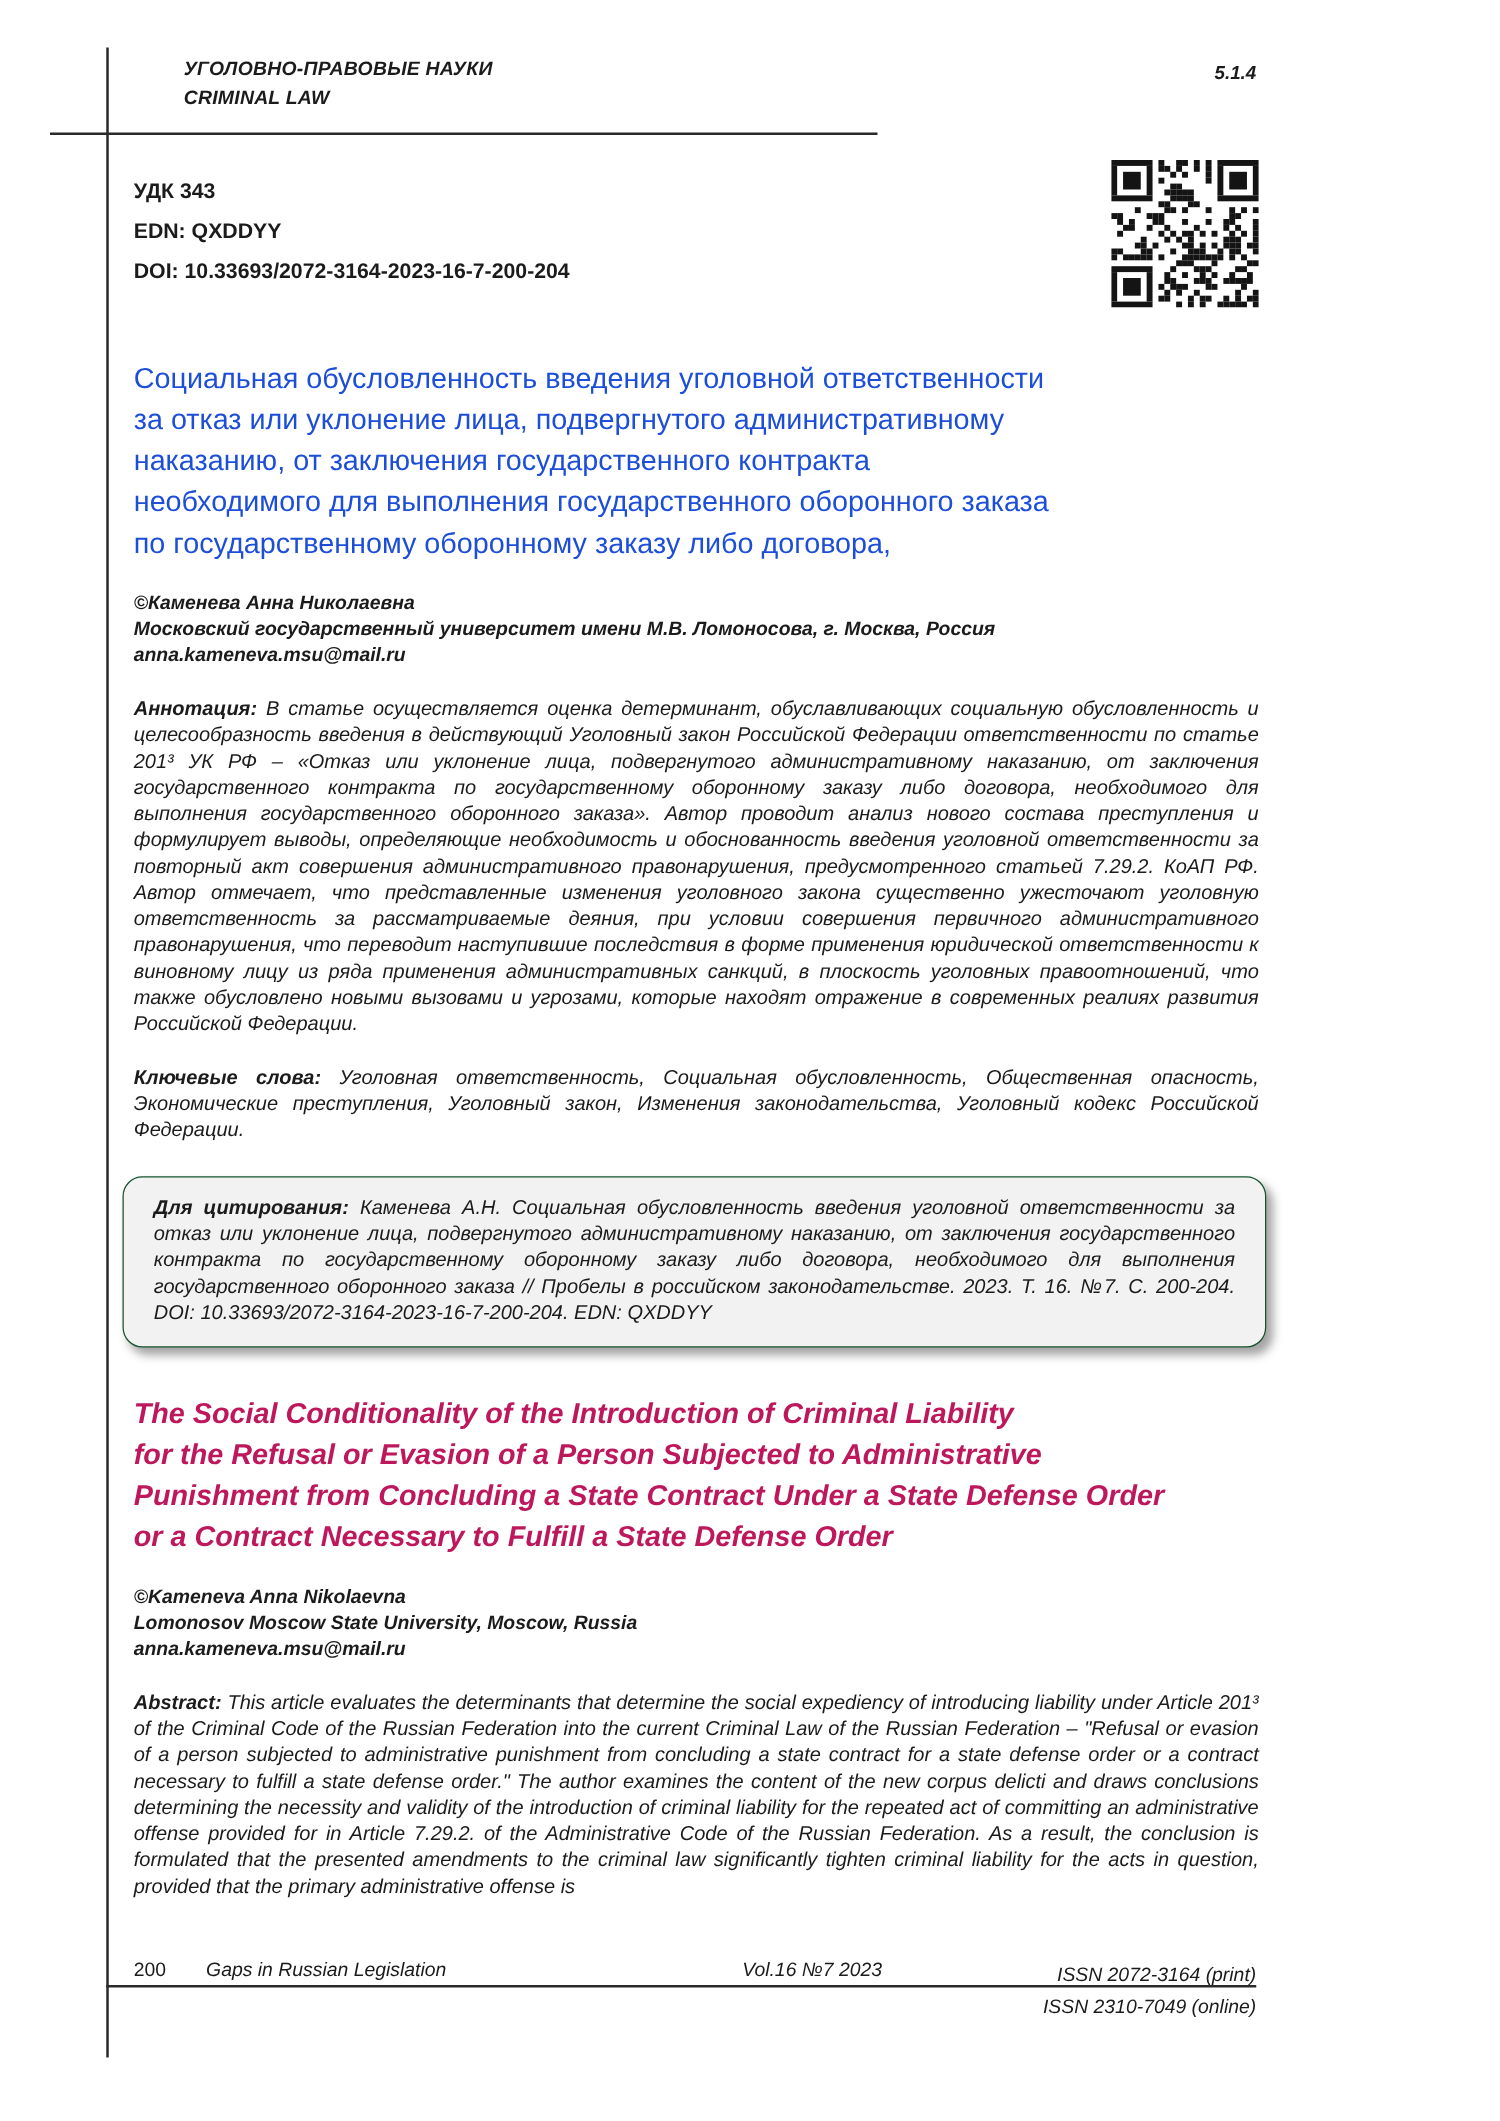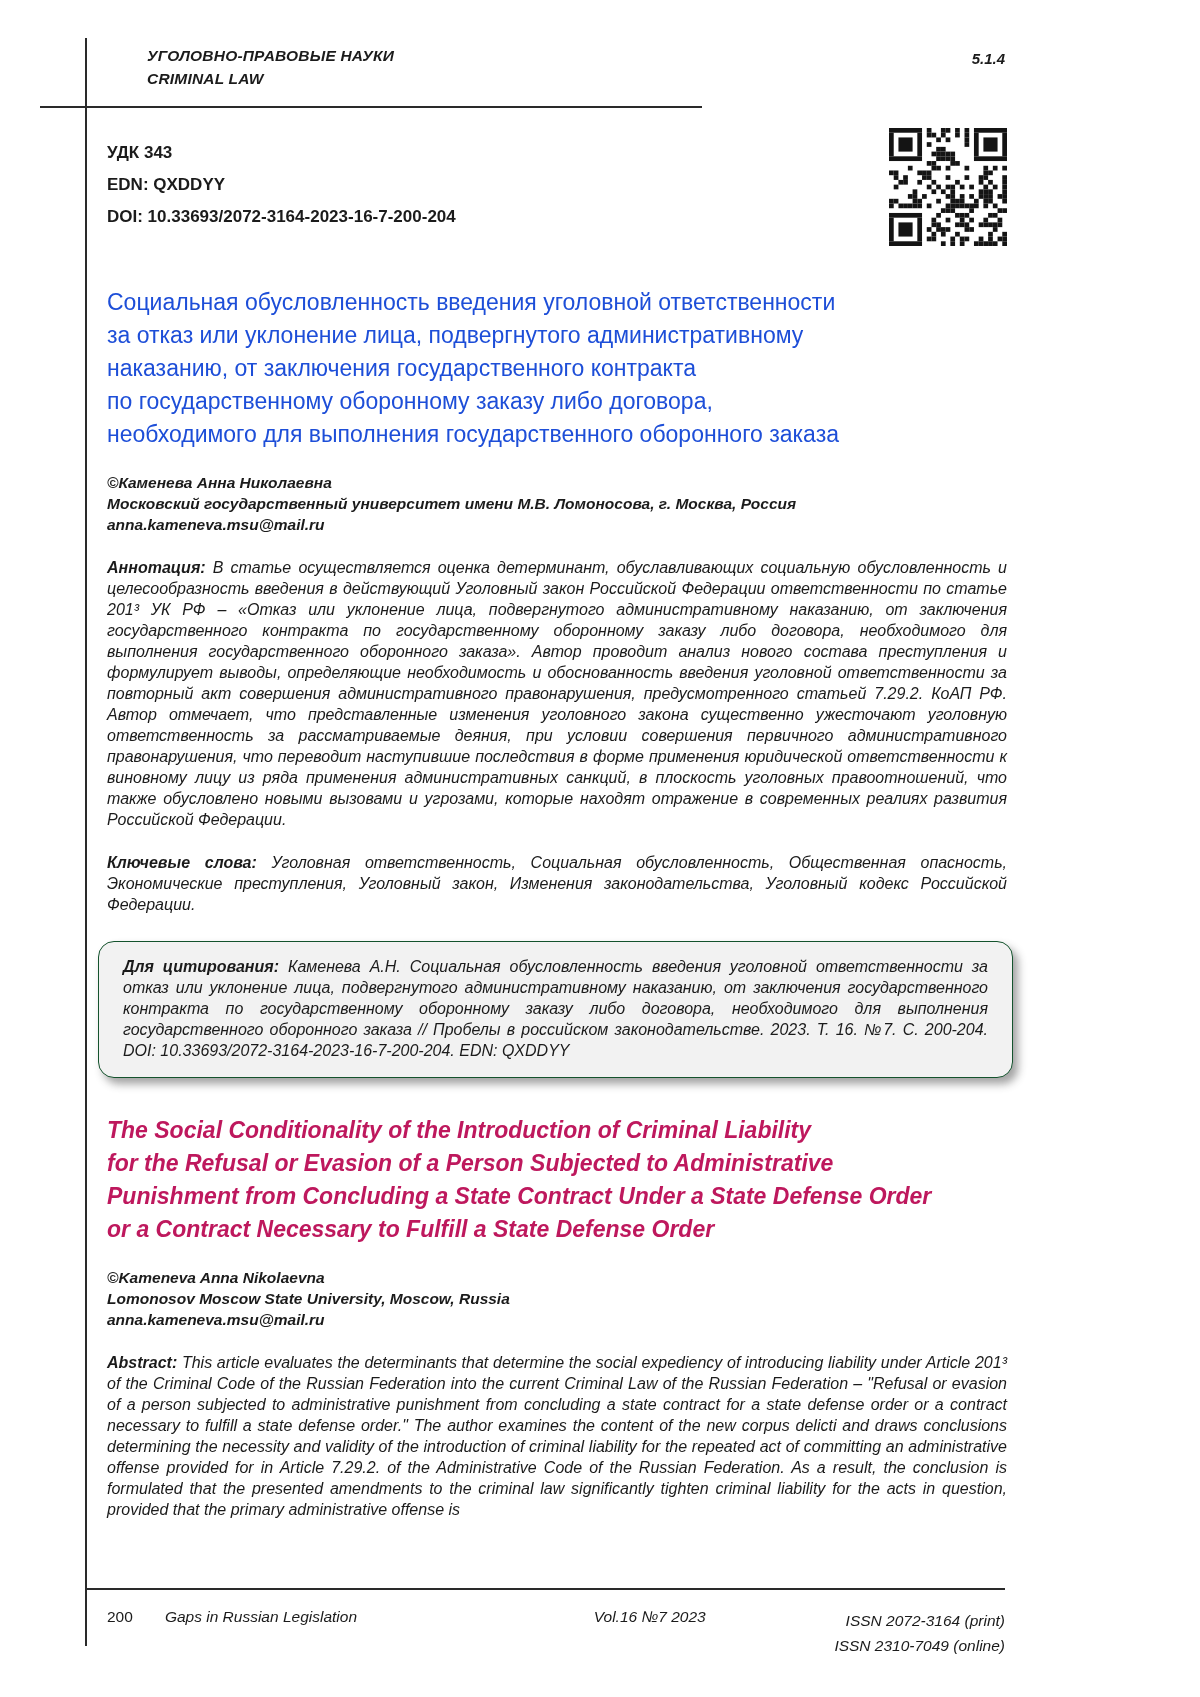--- a/index.html
+++ b/index.html
@@ -83,21 +83,21 @@
   .citation-box .lbl { font-weight: bold; }
 
   .footer-rule {
     position: absolute;
     left: 85px; top: 1588px;
     width: 920px; height: 2px;
     background: #2a2a2a;
   }
   .page-footer {
     position: absolute;
-    left: 107px; top: 1608px; width: 898px;
+    left: 107px; top: 1568px; width: 898px;
     display: flex; align-items: flex-start;
     font-size: 15.5px;
   }
   .page-footer .f-left { flex: 1; display: flex; gap: 32px; }
   .page-footer .f-left .pagenum { font-style: normal; }
   .page-footer .f-left .journal { font-style: italic; }
   .page-footer .f-center { flex: 1; text-align: right; font-style: italic; }
   .page-footer .f-right { flex: 1; text-align: right; font-style: italic; line-height: 25px; }
 </style>
 </head>
@@ -321,22 +321,22 @@
             <rect x="103.83999999999999" y="113.28" width="4.72" height="4.72" fill="#141414"></rect>
             <rect x="113.28" y="113.28" width="4.72" height="4.72" fill="#141414"></rect>
           </svg>
       </div>
     </div>
 
     <h1 class="title-ru">
       <div>Социальная обусловленность введения уголовной ответственности</div>
       <div>за отказ или уклонение лица, подвергнутого административному</div>
       <div>наказанию, от заключения государственного контракта</div>
+      <div>необходимого для выполнения государственного оборонного заказа</div>
       <div>по государственному оборонному заказу либо договора,</div>
-      <div>необходимого для выполнения государственного оборонного заказа</div>
     </h1>
 
     <div class="author-block">
       <div>©Каменева Анна Николаевна</div>
       <div>Московский государственный университет имени М.В. Ломоносова, г. Москва, Россия</div>
       <div>anna.kameneva.msu@mail.ru</div>
     </div>
 
     <p class="para"><span class="lbl">Аннотация:</span> <span>В статье осуществляется оценка детерминант, обуславливающих социальную обусловленность и целесообразность введения в действующий Уголовный закон Российской Федерации ответственности по статье 201³ УК РФ – «Отказ или уклонение лица, подвергнутого административному наказанию, от заключения государственного контракта по государственному оборонному заказу либо договора, необходимого для выполнения государственного оборонного заказа». Автор проводит анализ нового состава преступления и формулирует выводы, определяющие необходимость и обоснованность введения уголовной ответственности за повторный акт совершения административного правонарушения, предусмотренного статьей 7.29.2. КоАП РФ. Автор отмечает, что представленные изменения уголовного закона существенно ужесточают уголовную ответственность за рассматриваемые деяния, при условии совершения первичного административного правонарушения, что переводит наступившие последствия в форме применения юридической ответственности к виновному лицу из ряда применения административных санкций, в плоскость уголовных правоотношений, что также обусловлено новыми вызовами и угрозами, которые находят отражение в современных реалиях развития Российской Федерации.</span></p>
 

